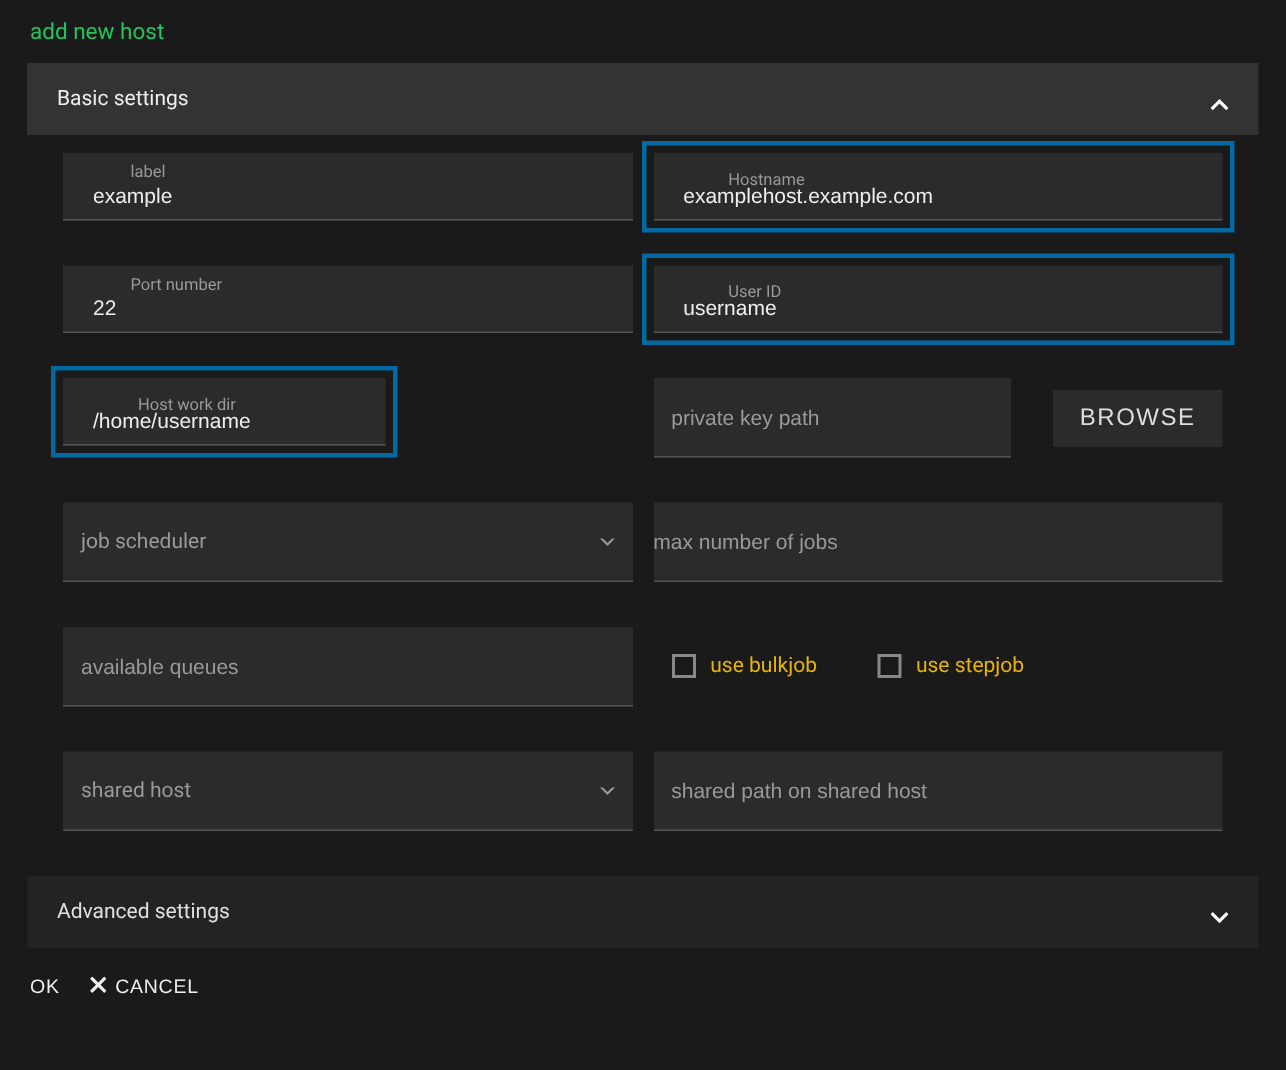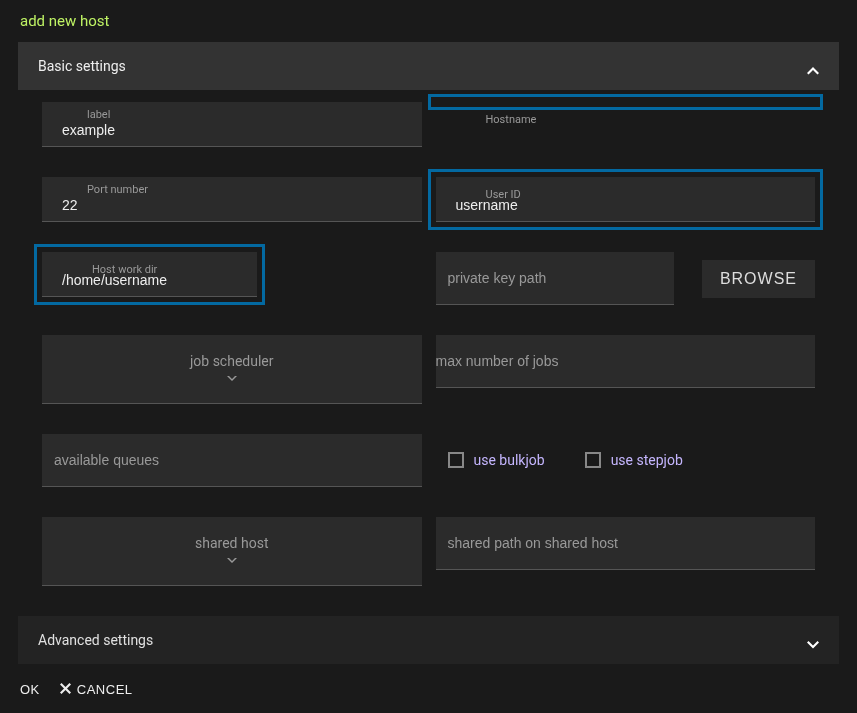--- a/index.html
+++ b/index.html
@@ -12,21 +12,21 @@
       color: #e0e0e0;
       font-family: -apple-system, BlinkMacSystemFont, "Segoe UI", Roboto, sans-serif;
       font-size: 14px;
       width: 857px;
       height: 713px;
       overflow: hidden;
     }
     .dialog-title {
       padding: 12px 20px;
       font-size: 15px;
-      color: #bef264;
+      color: #22c55e;
     }
     .section-header {
       background: #333;
       padding: 16px 20px;
       margin: 0 18px 12px 18px;
       display: flex;
       justify-content: space-between;
       align-items: flex-end;
       cursor: pointer;
     }
@@ -91,21 +91,20 @@
       border-bottom: 1px solid #555;
       padding: 18px 12px;
       color: #999;
       font-size: 14px;
       width: 100%;
       position: relative;
       display: flex;
       justify-content: space-between;
       align-items: center;
       cursor: pointer;
-      flex-direction: column;
     }
     .dropdown-icon svg {
       fill: #999;
       width: 10px;
       height: 6px;
     }
     .browse-row {
       display: flex;
       gap: 28px;
       align-items: center;
@@ -135,21 +134,21 @@
       gap: 10px;
       cursor: pointer;
     }
     .checkbox-box {
       width: 16px;
       height: 16px;
       border: 2px solid #888;
       display: inline-block;
     }
     .checkbox-label {
-      color: #c4b5fd;
+      color: #eab308;
       font-size: 14px;
     }
     .advanced-section {
       background: #232323;
       padding: 16px 20px;
       margin: 20px 18px 0 18px;
       display: flex;
       justify-content: space-between;
       align-items: flex-end;
       cursor: pointer;
@@ -193,20 +192,21 @@
 <div class="form-body">
 
   <div class="form-row">
     <div class="form-col">
       <span class="floating-label">label</span>
       <input class="input-field filled" value="example" style="">
     </div>
     <div class="form-col">
       <div class="highlight-box">
         <span class="floating-label" style="top:11px;left:17px;">Hostname</span>
+        <input class="input-field filled" value="examplehost.example.com" style="">
       </div>
     </div>
   </div>
 
   <div class="form-row">
     <div class="form-col">
       <span class="floating-label">Port number</span>
       <input class="input-field filled" value="22" style="">
     </div>
     <div class="form-col">

